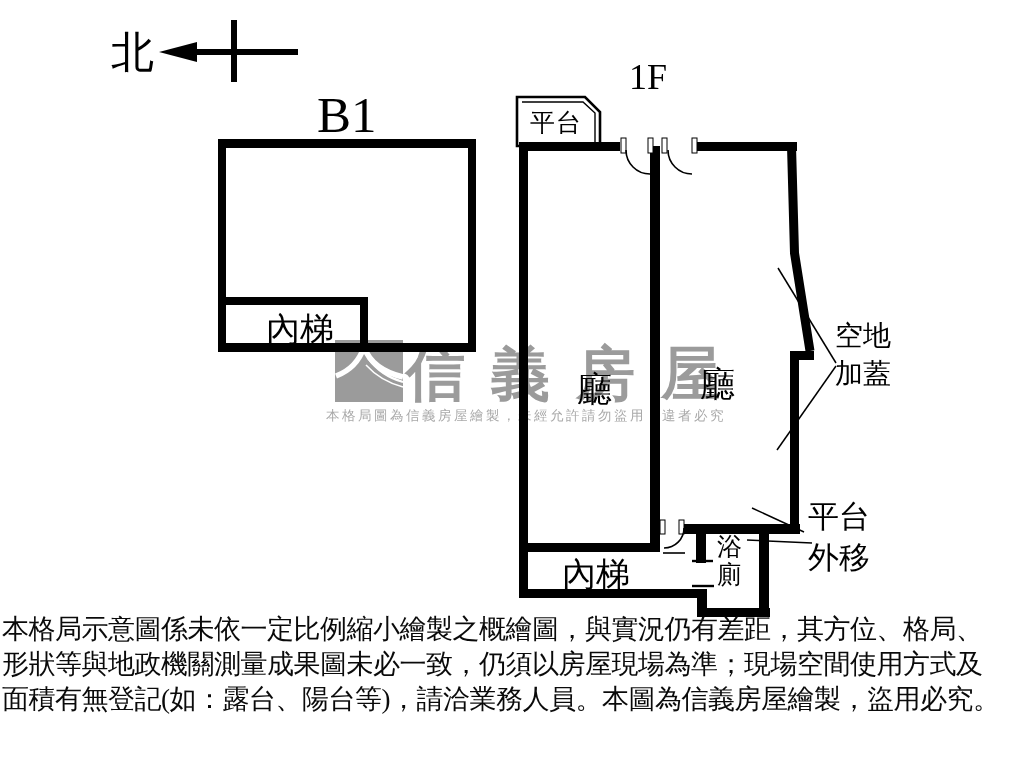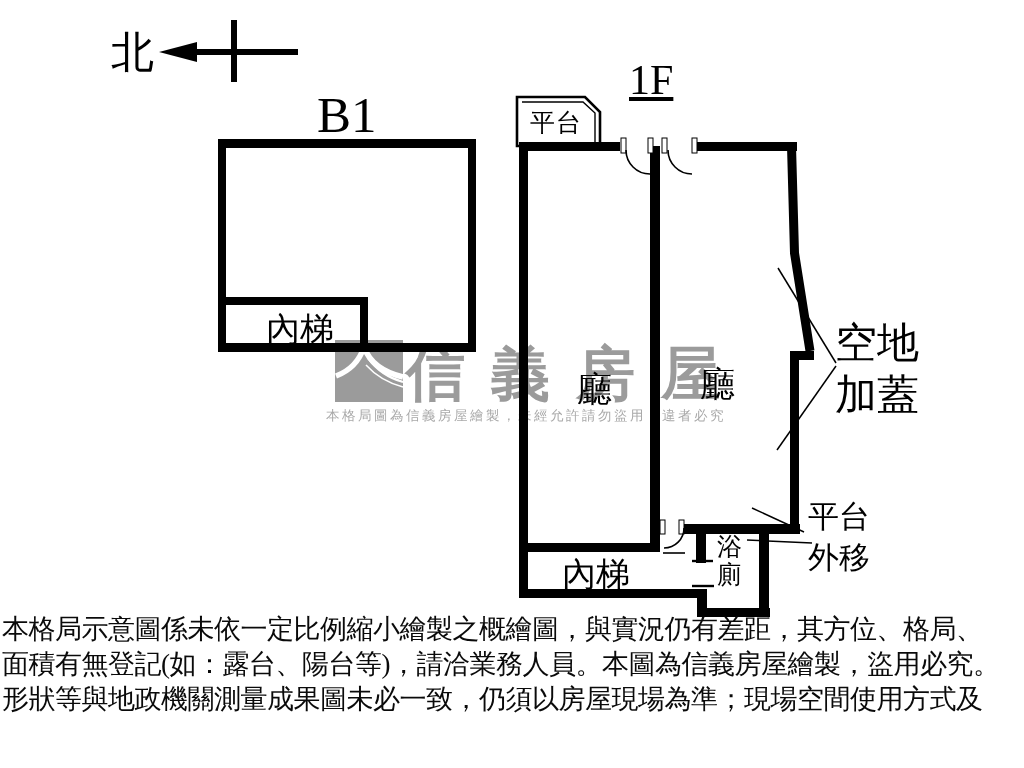--- a/index.html
+++ b/index.html
@@ -9,21 +9,21 @@
   .abs { position:absolute; white-space:nowrap; }
   svg.layer { position:absolute; left:0; top:0; }
   
   .wm-brand { color:#9b9b9b; font-size:59px; font-weight:bold; letter-spacing:26px; line-height:1; }
   .wm-notice { color:#a9a9a9; font-size:13.5px; letter-spacing:2.5px; line-height:1; }
   
   .plan-title { color:#000; font-size:44px; line-height:1; }
   .room-label { color:#000; font-size:34px; line-height:1; }
   .hall-label { color:#000; font-size:35px; line-height:1; }
   .north-label { color:#000; font-size:43px; line-height:1; }
-  .callout { color:#000; font-size:42px; line-height:42px; }
+  .callout { color:#000; font-size:28px; line-height:42px; }
   .callout div { line-height:1; margin-bottom:10px; }
   .bath-label { color:#000; font-size:25px; }
   .bath-label div { line-height:1; margin-bottom:3px; }
   .platform-label { color:#000; font-size:25px; letter-spacing:1px; line-height:1; }
   .disclaimer { position:absolute; left:2px; top:612px; width:1022px;
                 color:#0a0a0a; font-size:27px; line-height:35px; letter-spacing:-0.5px; }
   .disclaimer div { white-space:nowrap; }
 </style>
 </head>
 <body>
@@ -101,21 +101,21 @@
       <path d="M 778,268 L 836,363"></path>
       <path d="M 836,366 L 777,450"></path>
       <path d="M 752,508 L 804,532"></path>
       <path d="M 747,540 L 812,543"></path>
     </g>
   </svg>
 
   <div class="abs north-label" style="left:111px; top:31px;">北</div>
 
   <div class="abs plan-title" style="left:317px; top:90px; font-size:51px;">B1</div>
-  <div class="abs plan-title" style="left:629px; top:59px; font-size:42px;text-decoration:underline;">1F</div>
+  <div class="abs plan-title" style="left:629px; top:59px; font-size:36px;">1F</div>
 
   <div class="abs platform-label" style="left:530px; top:110px;">平台</div>
 
   <div class="abs room-label" style="left:266px; top:313px;">內梯</div>
   <div class="abs room-label" style="left:562px; top:558px;">內梯</div>
 
   <div class="abs hall-label" style="left:577px; top:372px;">廳</div>
   <div class="abs hall-label" style="left:700px; top:367px;">廳</div>
 
   <div class="abs bath-label" style="left:717px; top:534px;">
@@ -128,17 +128,17 @@
     <div>加蓋</div>
   </div>
 
   <div class="abs callout" style="left:808px; top:501px; font-size:31px;">
     <div>平台</div>
     <div>外移</div>
   </div>
 
   <div class="disclaimer">
     <div>本格局示意圖係未依一定比例縮小繪製之概繪圖，與實況仍有差距，其方位、格局、</div>
+    <div>形狀等與地政機關測量成果圖未必一致，仍須以房屋現場為準；現場空間使用方式及</div>
     <div>面積有無登記(如：露台、陽台等)，請洽業務人員。本圖為信義房屋繪製，盜用必究。</div>
-    <div>形狀等與地政機關測量成果圖未必一致，仍須以房屋現場為準；現場空間使用方式及</div>
   </div>
 
 </div>
 
 </body></html>

